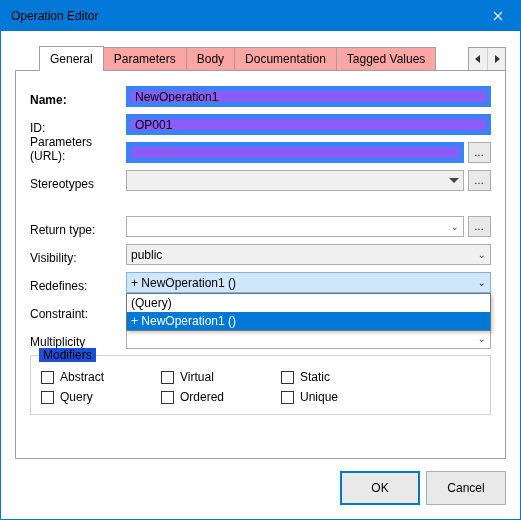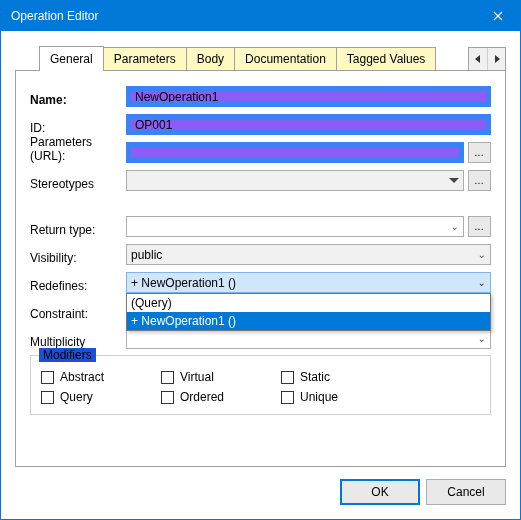--- a/index.html
+++ b/index.html
@@ -15,21 +15,21 @@
     height: 520px;
     border: 1px solid #0078d7;
     background: #fff;
     box-shadow: 0 4px 12px rgba(0,0,0,0.25);
     display: flex;
     flex-direction: column;
   }
   .titlebar {
     height: 30px;
     background: #0078d7;
-    color: #ffffff;
+    color: #000000;
     display: flex;
     align-items: center;
     padding-left: 10px;
   }
   .titlebar-title {
     flex: 1;
     font-size: 12px;
   }
   .titlebar-close {
     width: 45px;
@@ -48,21 +48,21 @@
   .tab-row {
     display: flex;
     align-items: flex-end;
     gap: 0;
     padding-left: 24px;
   }
   .tab {
     border: 1px solid #a0a0a0;
     border-bottom: none;
     padding: 4px 10px;
-    background: #fef9c3;
+    background: #fca5a5;
     font-size: 12px;
     margin-right: -1px;
   }
   .tab.active {
     background: #fff;
     position: relative;
     top: 1px;
     padding-top: 5px;
     padding-bottom: 5px;
     z-index: 2;
@@ -212,21 +212,21 @@
     background: #fff;
   }
   .button-row {
     display: flex;
     justify-content: flex-end;
     gap: 6px;
     padding: 12px 0 0 0;
   }
   .btn {
     min-width: 80px;
-    height: 26px;
+    height: 34px;
     border: 1px solid #adadad;
     background: #e9e9e9;
     font-size: 12px;
     display: flex;
     align-items: center;
     justify-content: center;
   }
   .btn.default { border: 2px solid #0078d7; }
 </style>
 </head>

